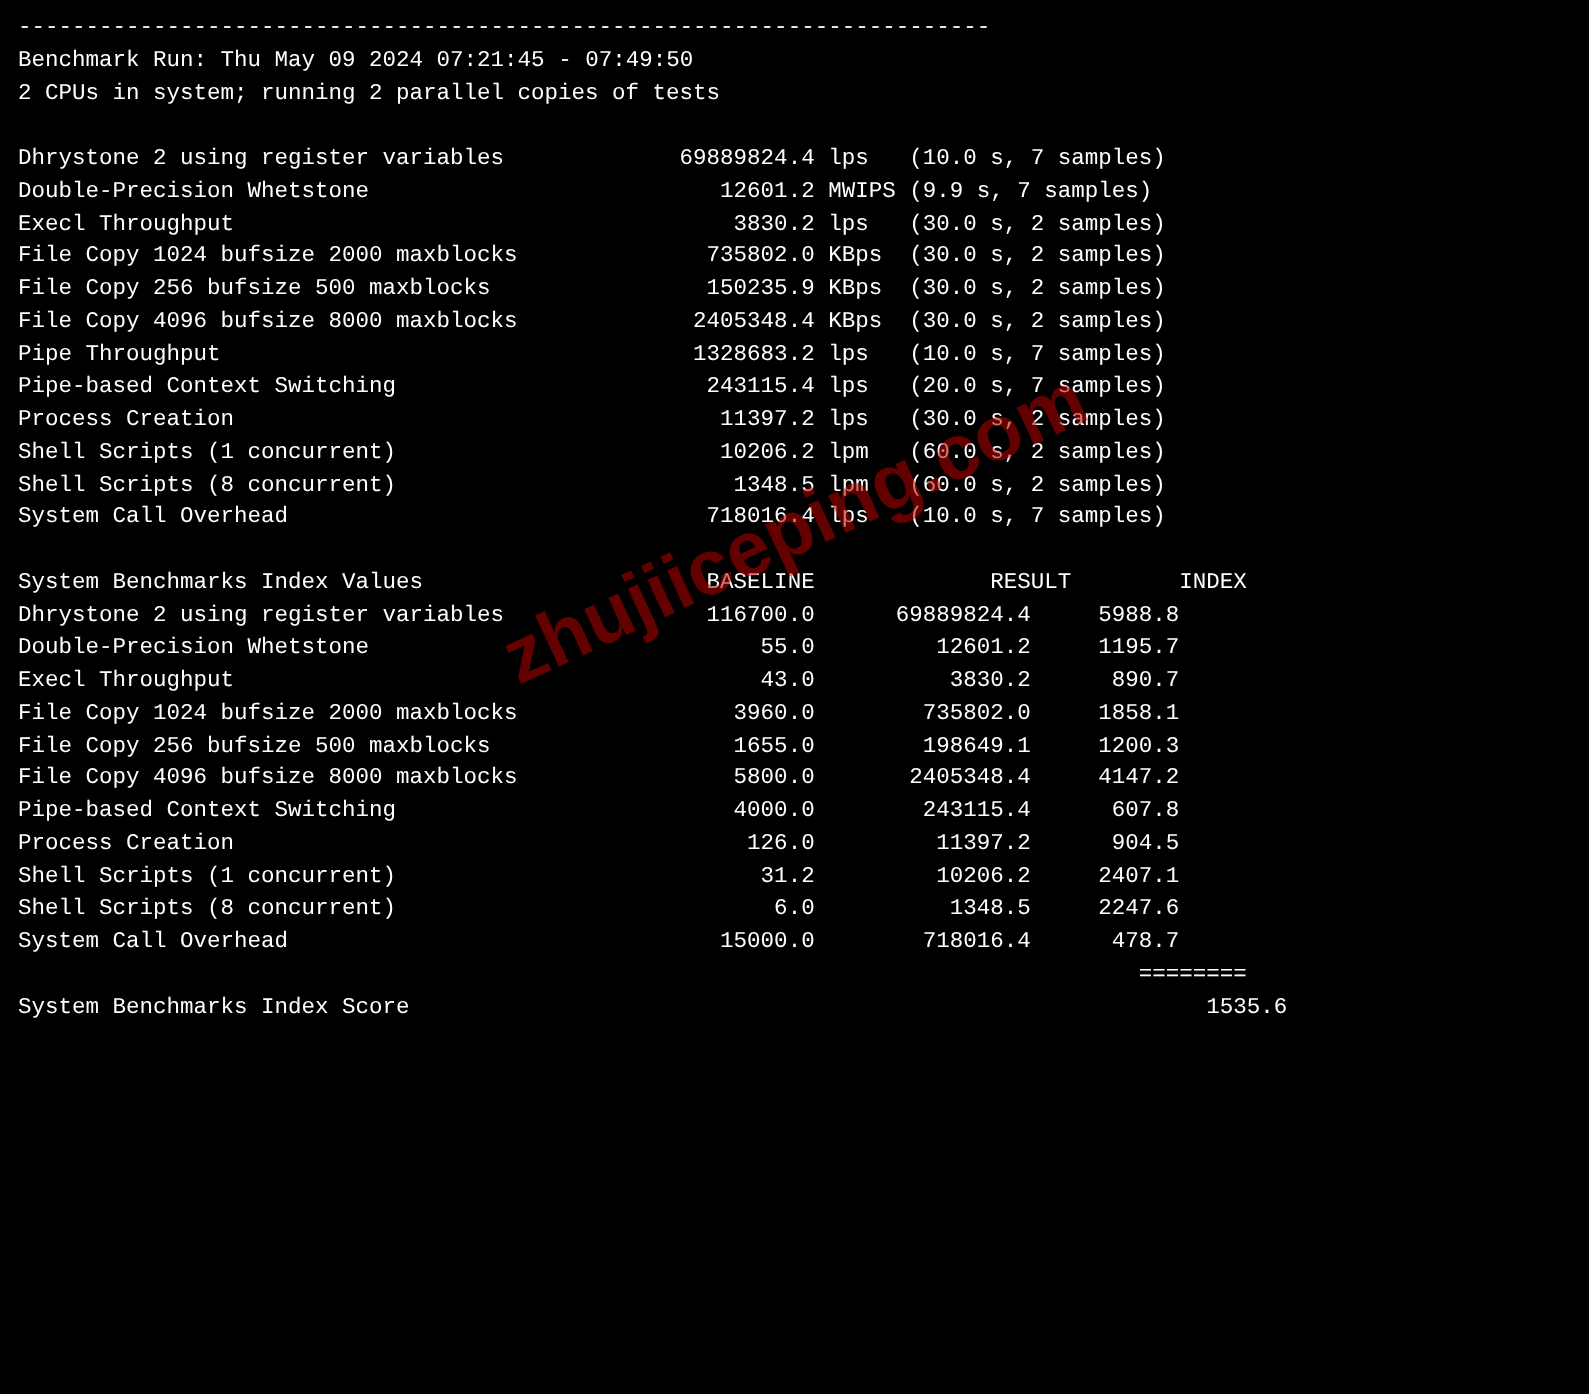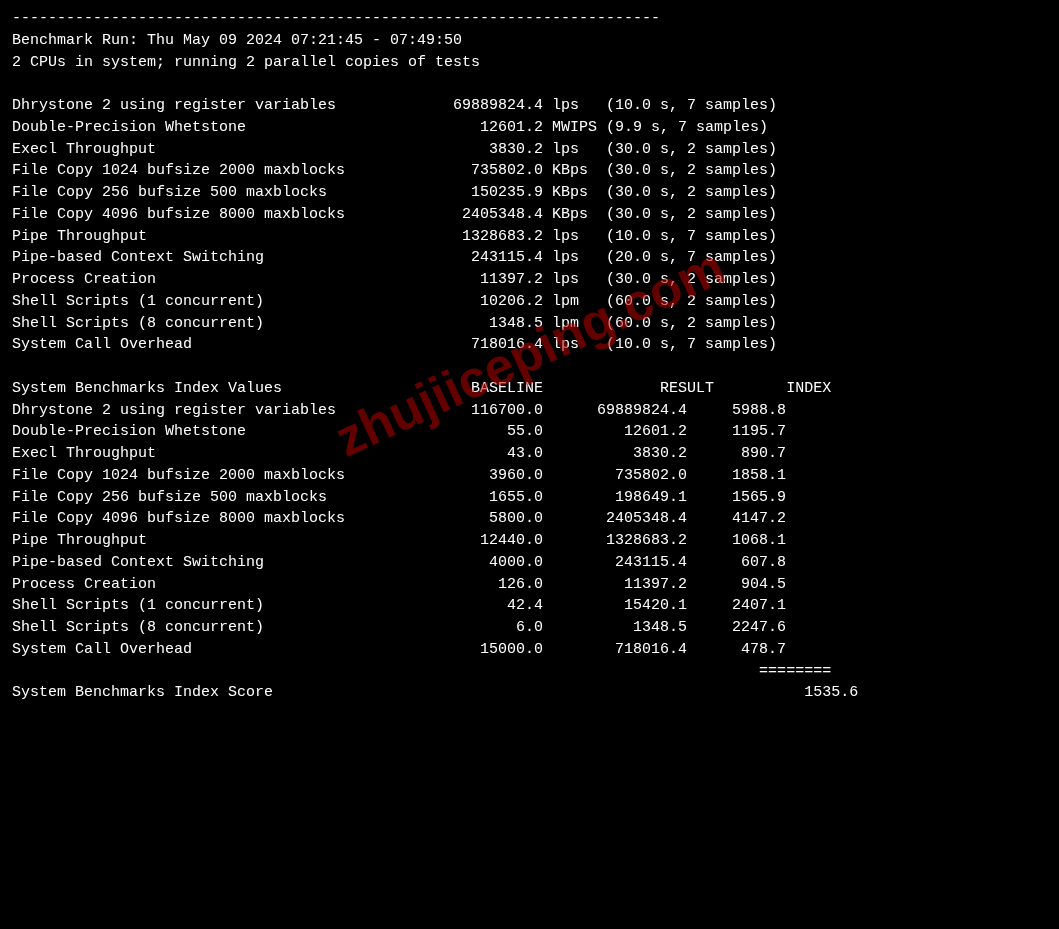--- a/index.html
+++ b/index.html
@@ -70,26 +70,25 @@
   </div>
 
 <pre> </pre>
 
 <div id="index-section">
     <pre><span>System Benchmarks Index Values                     BASELINE             RESULT        INDEX
 </span><span>Dhrystone 2 using register variables               116700.0      69889824.4     5988.8
 </span><span>Double-Precision Whetstone                             55.0         12601.2     1195.7
 </span><span>Execl Throughput                                       43.0          3830.2      890.7
 </span><span>File Copy 1024 bufsize 2000 maxblocks                3960.0        735802.0     1858.1
-</span><span>File Copy 256 bufsize 500 maxblocks                  1655.0        198649.1     1565.9
+</span><span>File Copy 256 bufsize 500 maxblocks                  1655.0        198649.1     1200.3
 </span><span>File Copy 4096 bufsize 8000 maxblocks                5800.0       2405348.4     4147.2
-</span><span>Pipe Throughput                                     12440.0       1328683.2     1068.1
 </span><span>Pipe-based Context Switching                         4000.0        243115.4      607.8
 </span><span>Process Creation                                      126.0         11397.2      904.5
-</span><span>Shell Scripts (1 concurrent)                           42.4         15420.1     2407.1
+</span><span>Shell Scripts (1 concurrent)                           31.2         10206.2     2407.1
 </span><span>Shell Scripts (8 concurrent)                            6.0          1348.5     2247.6
 </span><span>System Call Overhead                                15000.0        718016.4      478.7
 </span><span>                                                                                   ========
 </span><span>System Benchmarks Index Score                                                           1535.6
 </span></pre>
   </div>
 
 <pre></pre>
 
 </body></html>

